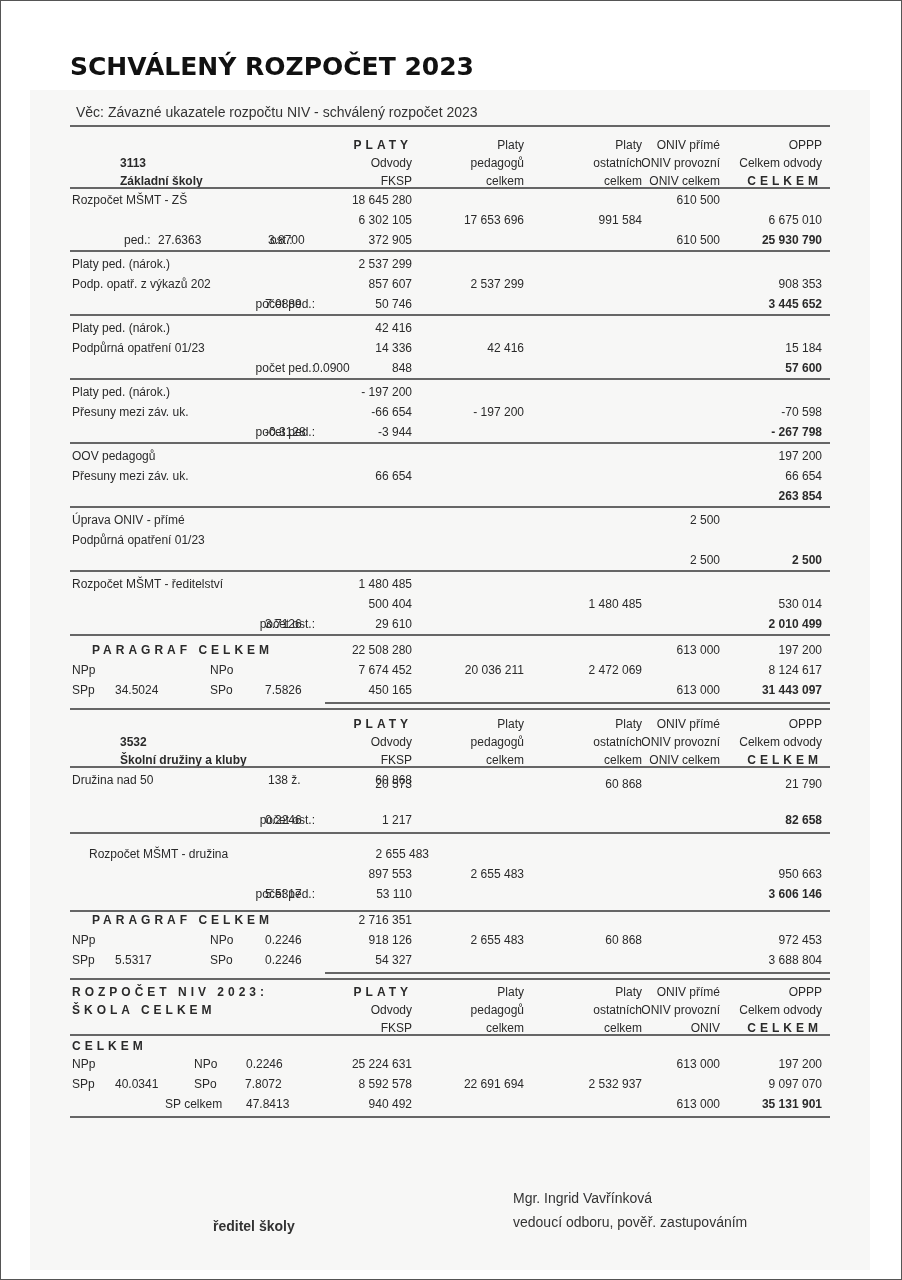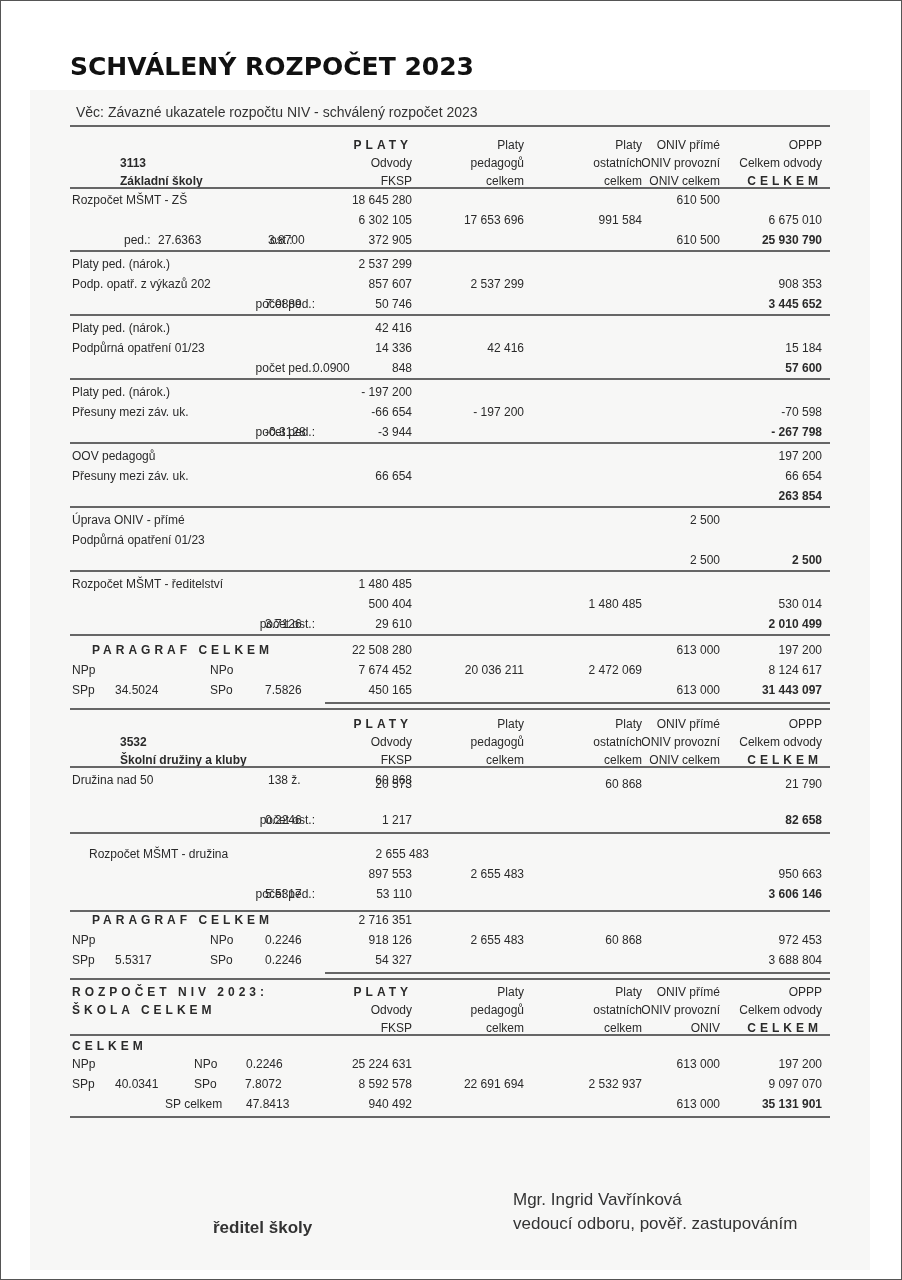--- a/index.html
+++ b/index.html
@@ -15,21 +15,21 @@
   .c{position:absolute;top:0;white-space:nowrap;line-height:20px;}
   .r{text-align:right;}
   .lbl{left:2px;}
   .b{font-weight:bold;margin-left:48px;}
   .sp{letter-spacing:4px;font-weight:bold;}
   .col1{right:418px;} 
   .col2{right:306px;}
   .col3{right:188px;}
   .col4{right:110px;}
   .col5{right:8px;}
-  .sig{position:absolute;font-size:17px;color:#333;}
+  .sig{position:absolute;font-size:14px;color:#333;}
 </style>
 </head>
 <body>
 
 <div class="frame"></div>
 <div class="title">SCHVÁLENÝ ROZPOČET 2023</div>
 <div class="scan"></div>
 <div class="subject">Věc: Závazné ukazatele rozpočtu NIV - schválený rozpočet 2023</div>
 
 <div class="doc" id="doc">

